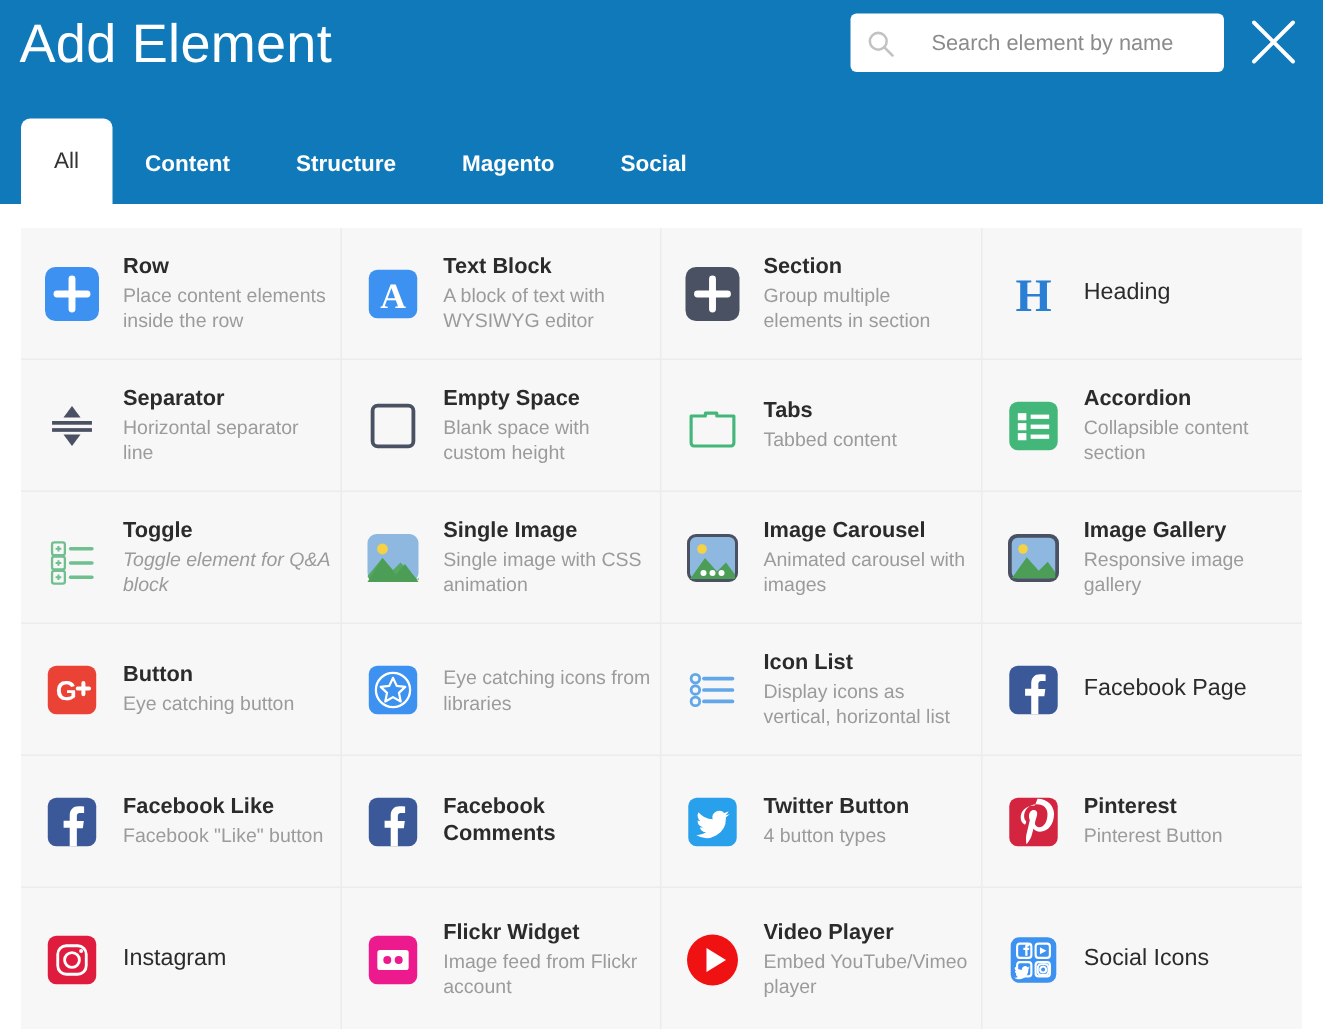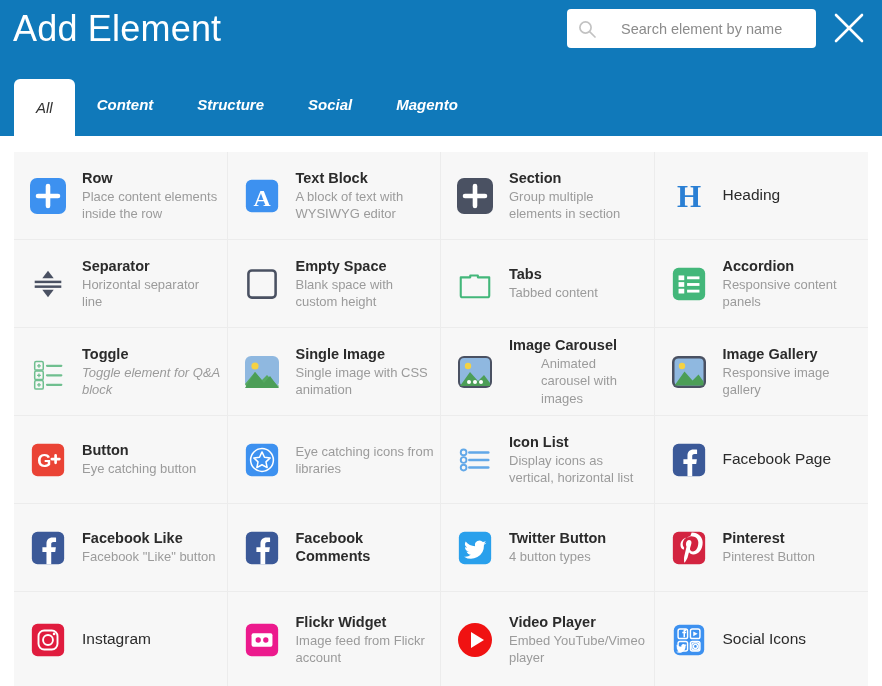--- a/index.html
+++ b/index.html
@@ -51,21 +51,21 @@
     right: 16px; top: 11px;
     width: 34px; height: 34px;
     cursor: pointer;
   }
   .close-btn svg { display: block; }
 
   .tabs {
     position: absolute;
     left: 14px; bottom: 0;
     display: flex;
-    font-style: italic;
+    align-items: flex-end;
   }
   .tab {
     font-size: 15px;
     font-weight: bold;
     color: #ffffff;
     padding: 0 22px;
     height: 52px;
     line-height: 52px;
     cursor: pointer;
     white-space: nowrap;
@@ -148,22 +148,22 @@
     <svg viewBox="0 0 34 34" width="34" height="34">
       <line x1="4" y1="4" x2="30" y2="30" stroke="#ffffff" stroke-width="2.6" stroke-linecap="round"></line>
       <line x1="30" y1="4" x2="4" y2="30" stroke="#ffffff" stroke-width="2.6" stroke-linecap="round"></line>
     </svg>
   </div>
 
   <div class="tabs">
     <div class="tab active">All</div>
     <div class="tab">Content</div>
     <div class="tab">Structure</div>
+    <div class="tab">Magento</div>
     <div class="tab">Social</div>
-    <div class="tab">Magento</div>
   </div>
 </div>
 
 <div class="grid-wrap">
   <div class="grid">
 
     <div class="cell">
       <span class="icon-box">
         <svg viewBox="0 0 40 40" width="40" height="40">
           <rect x="2" y="2" width="36" height="36" rx="7" fill="#3d91f0"></rect>
@@ -260,21 +260,21 @@
           <rect x="9" y="11" width="6" height="5" fill="#fff"></rect>
           <rect x="18" y="12" width="13" height="3" fill="#fff"></rect>
           <rect x="9" y="18" width="6" height="5" fill="#fff"></rect>
           <rect x="18" y="19" width="13" height="3" fill="#fff"></rect>
           <rect x="9" y="25" width="6" height="5" fill="#fff"></rect>
           <rect x="18" y="26" width="13" height="3" fill="#fff"></rect>
         </svg>
       </span>
       <span class="cell-text">
         <span class="cell-title" style="display: block;">Accordion</span>
-        <span class="cell-desc" style="display: block;">Responsive content panels</span>
+        <span class="cell-desc" style="display: block;">Collapsible content section</span>
       </span>
     </div>
 
     <div class="cell">
       <span class="icon-box">
         <svg viewBox="0 0 40 40" width="38" height="38">
           <g stroke="#6fbf8f" fill="none" stroke-width="1.6">
             <rect x="6" y="9" width="9" height="9" rx="1.5"></rect>
             <path d="M8.5 13.5 h4 M10.5 11.5 v4" stroke-width="1.4"></path>
             <rect x="6" y="19" width="9" height="9" rx="1.5"></rect>
@@ -317,21 +317,21 @@
           <rect x="5" y="6" width="30" height="28" rx="4" fill="#8fb8e0"></rect>
           <circle cx="13" cy="14" r="3.2" fill="#f5d244"></circle>
           <path d="M5 34 l10 -14 8 9 6 -6 6 8 v3 H5 z" fill="#4c9e57"></path>
           <circle cx="14" cy="30" r="2" fill="#fff"></circle>
           <circle cx="20" cy="30" r="2" fill="#fff"></circle>
           <circle cx="26" cy="30" r="2" fill="#fff"></circle>
         </svg>
       </span>
       <span class="cell-text">
         <span class="cell-title" style="display: block;">Image Carousel</span>
-        <span class="cell-desc" style="display: block; margin-left: 32px;">Animated carousel with images</span>
+        <span class="cell-desc" style="display: block;">Animated carousel with images</span>
       </span>
     </div>
 
     <div class="cell">
       <span class="icon-box">
         <svg viewBox="0 0 40 40" width="40" height="40">
           <rect x="3" y="4" width="34" height="32" rx="6" fill="#4a5162"></rect>
           <rect x="5.5" y="6.5" width="29" height="27" rx="4" fill="#8fb8e0"></rect>
           <circle cx="13" cy="14" r="3.2" fill="#f5d244"></circle>
           <path d="M5.5 33.5 l10 -14 8 9 6 -6 5 7 v4 z" fill="#4c9e57"></path>

